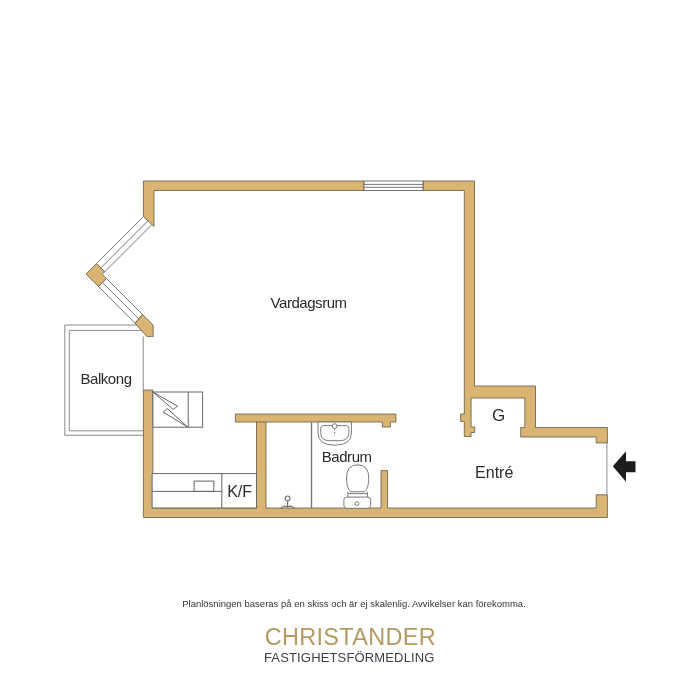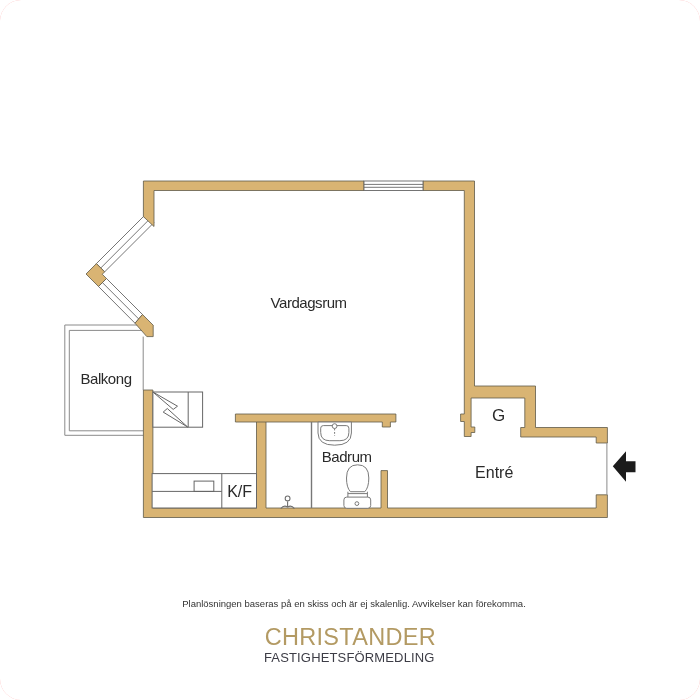--- a/index.html
+++ b/index.html
@@ -1,16 +1,16 @@
 <!DOCTYPE html>
 <html><head>
 <meta charset="utf-8">
 <style>
   html,body{margin:0;padding:0;background:#ffffff;}
-  .page{width:700px;height:700px;position:relative;background:#fca5a5;overflow:hidden;border-radius:21px;}
+  .page{width:700px;height:700px;position:relative;background:#fca5a5;overflow:hidden;}
   text{font-family:"Liberation Sans",sans-serif;}
 </style>
 </head>
 <body>
 <div class="page">
 <svg width="700" height="700" viewBox="0 0 700 700">
 
   <rect x="0" y="0" width="700" height="700" fill="#ffffff"></rect>
 
   <g stroke="#8a8a8a" stroke-width="1" fill="none">

